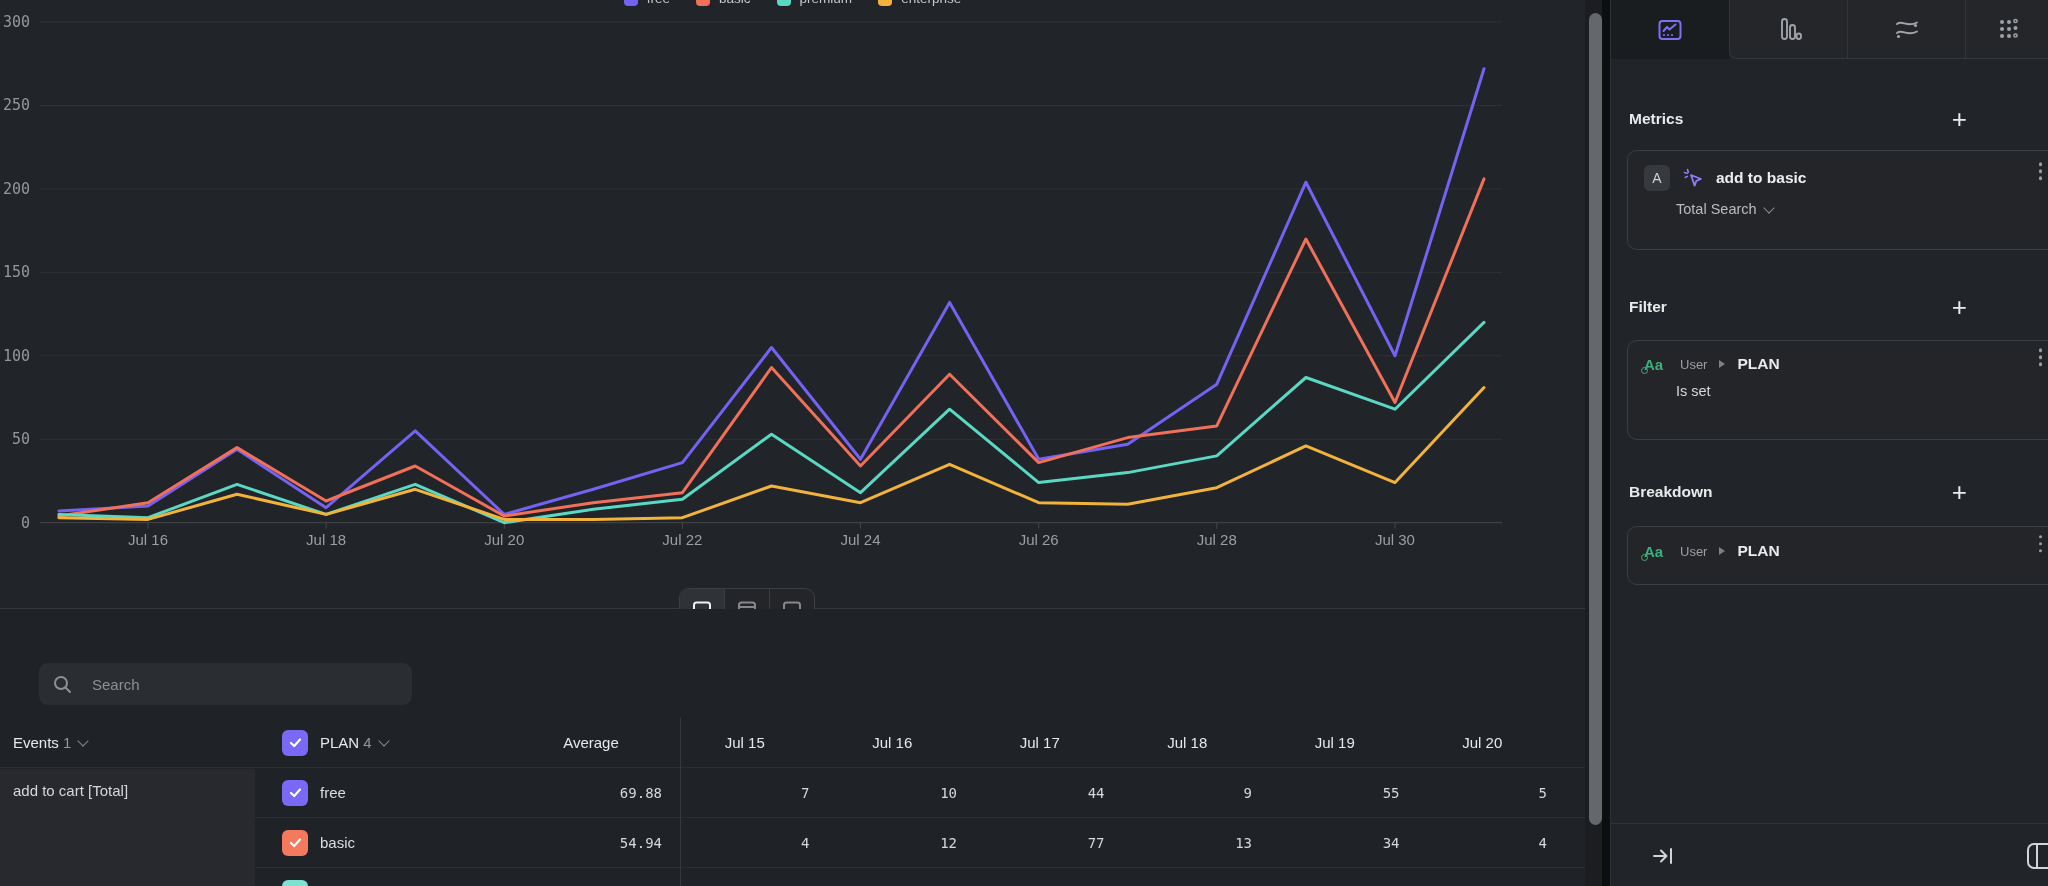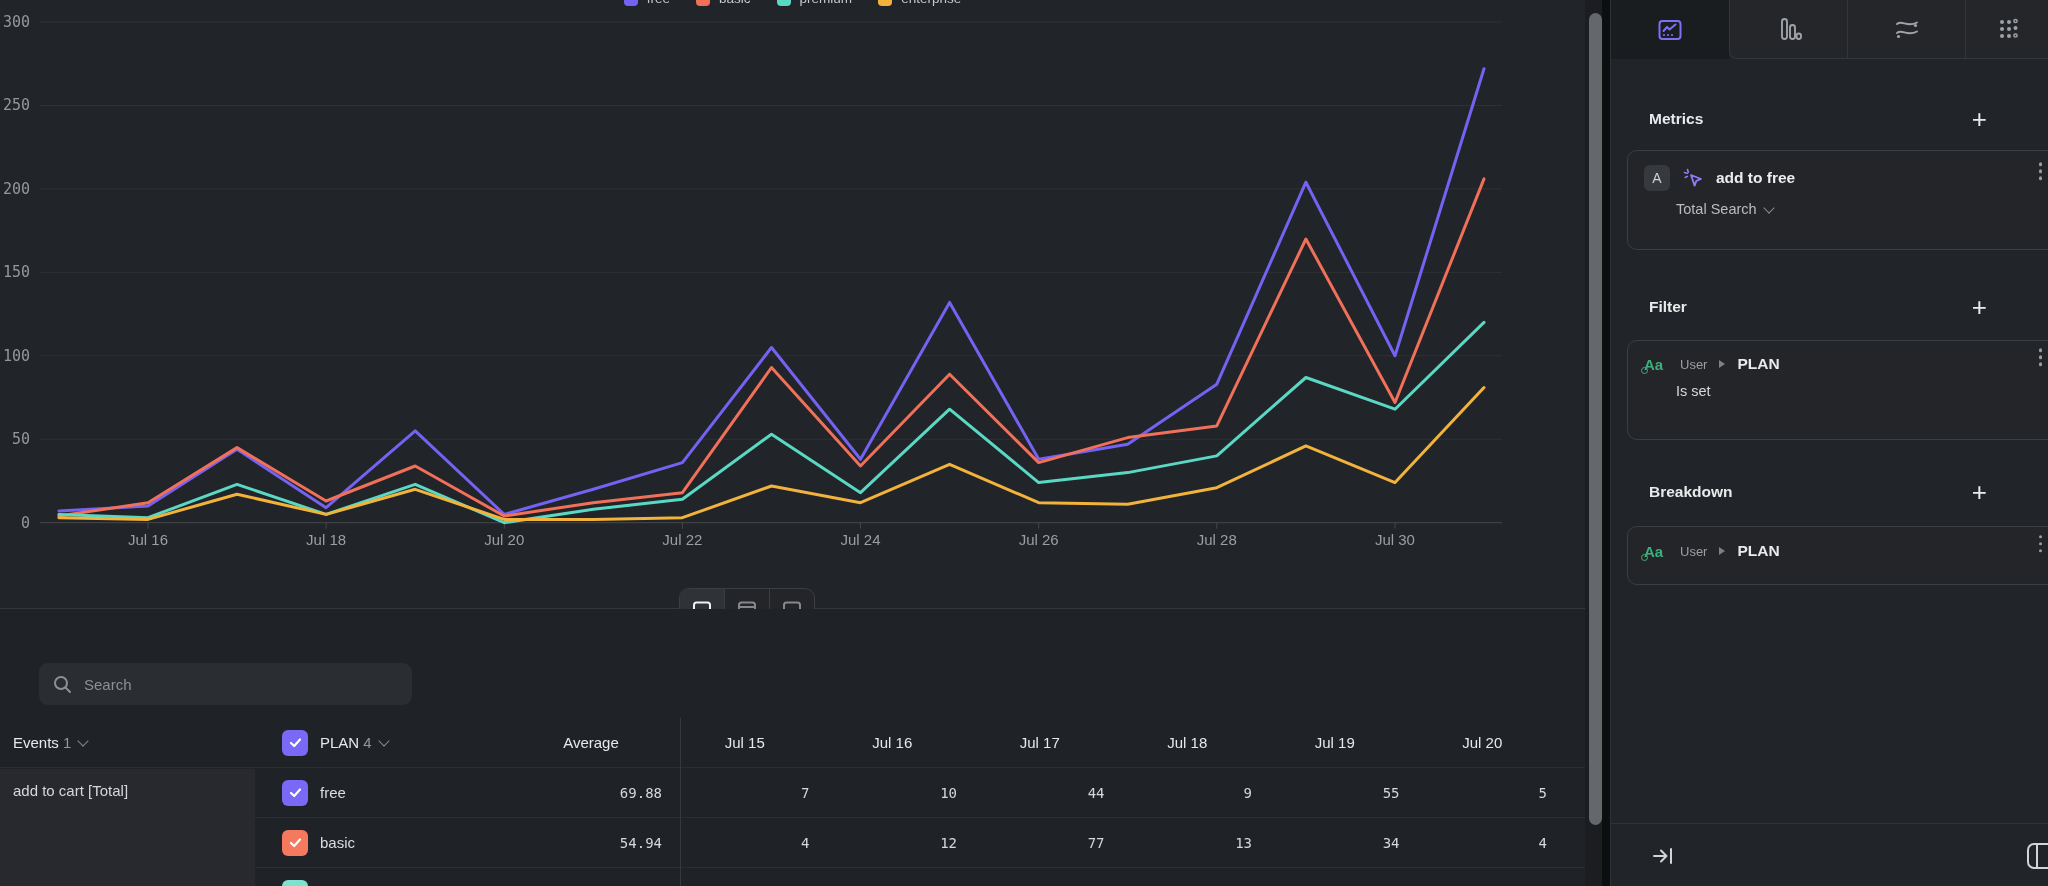--- a/index.html
+++ b/index.html
@@ -21,21 +21,21 @@
 
   
   .view-toggle{position:absolute;left:679px;top:588px;height:41px;display:flex;
      background:#232529;border:1px solid #3b3e43;border-radius:10px;overflow:hidden;}
   .vt-btn{width:44px;display:flex;align-items:center;justify-content:center;cursor:pointer;}
   .vt-btn + .vt-btn{border-left:1px solid #3b3e43;}
   .vt-btn.active{background:#2f3237;}
 
   
   .search-bar{position:absolute;left:39px;top:663px;width:373px;height:42px;background:#2a2d31;
-     border-radius:9px;display:flex;align-items:center;padding:0 14px;box-sizing:border-box;gap:10px;}
+     border-radius:9px;display:flex;align-items:center;padding:0 14px;box-sizing:border-box;gap:18px;}
   .search-bar input{flex:1;background:transparent;border:none;outline:none;color:#dcdde0;
      font-size:15px;font-family:"Liberation Sans",sans-serif;}
   .search-bar input::placeholder{color:#8d9095;}
 
   
   .bottom-bg{position:absolute;left:0;top:609px;width:1585px;height:277px;background:#1f2226;}
   .table{position:absolute;left:0;top:718px;width:1585px;height:168px;font-size:15px;}
   .tgrid{display:grid;grid-template-columns:255px 265px 160px repeat(6,147.5px);align-items:center;}
   .thead{height:49px;color:#e7e8ea;}
   .th-right{text-align:center;padding-right:18px;box-sizing:border-box;}
@@ -63,21 +63,21 @@
      border-left:1px solid #2e3135;box-sizing:border-box;overflow:hidden;}
   .tabbar{position:absolute;left:0;top:0;width:438px;height:59px;display:flex;}
   .tab{flex:0 0 118px;display:flex;align-items:center;justify-content:center;cursor:pointer;
      background:#24262a;border-bottom:1px solid #33363a;box-sizing:border-box;}
   .tab + .tab{border-left:1px solid #33363a;}
   .tab.active{background:#1a1d20;border-bottom:none;}
   .tab:nth-child(2){border-bottom-left-radius:8px;}
   .tab:last-child{flex:1 1 auto;}
 
   .sb-header{position:absolute;left:0;width:384px;height:30px;display:flex;align-items:center;
-     justify-content:space-between;padding:0 28px 0 18px;box-sizing:border-box;margin-left:20px;}
+     justify-content:space-between;padding:0 28px 0 18px;box-sizing:border-box;}
   .sb-title{font-size:15.5px;font-weight:bold;color:#e9eaec;}
   .plus-btn{font-size:26px;font-weight:200;color:#e9eaec;cursor:pointer;line-height:20px;}
   .card{position:absolute;left:16px;width:436px;background:#232529;border:1px solid #3b3e43;
      border-radius:10px;box-sizing:border-box;}
   .card-row{display:flex;align-items:center;gap:12px;padding:14px 16px 0 16px;position:relative;}
   .a-badge{width:26px;height:26px;border-radius:6px;background:#36393e;color:#cfd1d4;
      display:flex;align-items:center;justify-content:center;font-size:14px;flex:0 0 auto;}
   .metric-name{font-size:15.5px;font-weight:bold;color:#eceded;}
   .card-sub{padding:10px 16px 0 48px;display:flex;align-items:center;color:#b9bcc0;font-size:14.5px;}
   .kebab{position:absolute;right:20px;top:50%;transform:translateY(-50%);display:flex;
@@ -328,21 +328,21 @@
   </div>
   <div class="card" style="top:150px;height:100px;">
     <div class="card-row">
       <span class="a-badge">A</span>
       <svg width="22" height="22" viewBox="0 0 22 22">
         <path d="M9 8 L19 12 L14.4 13.8 L12.6 18.6 Z" fill="none" stroke="#8d7ef8" stroke-width="1.8" stroke-linejoin="round"></path>
         <line x1="5.5" y1="2.5" x2="6.3" y2="5.2" stroke="#8d7ef8" stroke-width="1.6" stroke-linecap="round"></line>
         <line x1="2.5" y1="5.5" x2="5.2" y2="6.3" stroke="#8d7ef8" stroke-width="1.6" stroke-linecap="round"></line>
         <line x1="3.2" y1="10.5" x2="5.4" y2="9.4" stroke="#8d7ef8" stroke-width="1.6" stroke-linecap="round"></line>
       </svg>
-      <span class="metric-name">add to free</span>
+      <span class="metric-name">add to basic</span>
       <span class="kebab">
           <i></i>
           <i></i>
           <i></i>
         </span>
     </div>
     <div class="card-sub">
       <span>Total Search</span>
       <span class="chev"></span>
     </div>

